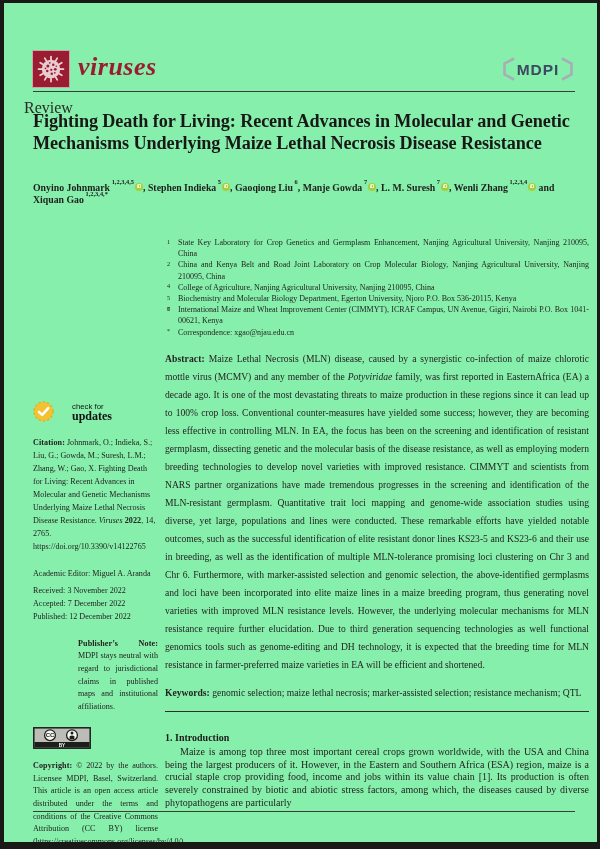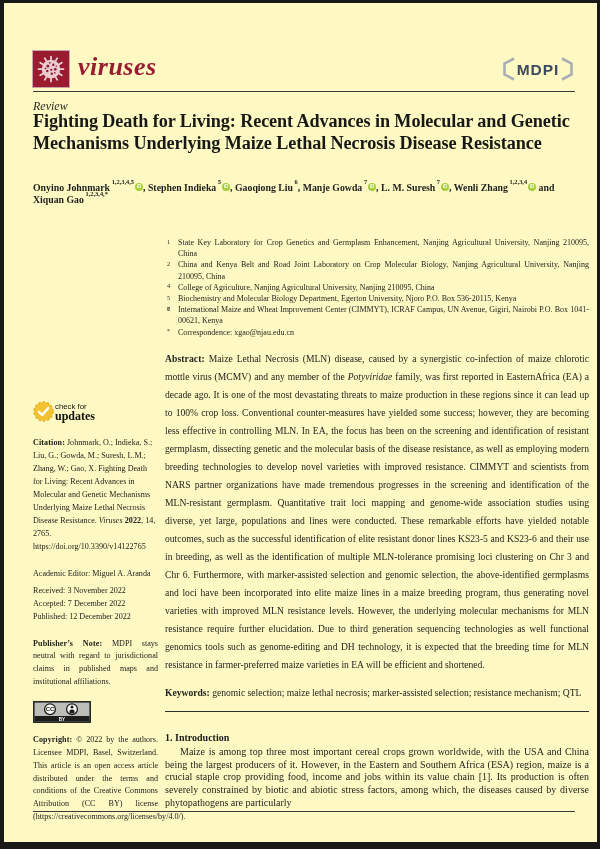--- a/index.html
+++ b/index.html
@@ -4,38 +4,38 @@
 <style>
   html,body{margin:0;padding:0;}
   body{
     width:600px;height:849px;position:relative;
     background:#191917;
     font-family:"Liberation Serif", serif;
     -webkit-font-smoothing:antialiased;
   }
   .page{
     position:absolute;left:4px;top:3px;right:3px;bottom:7px;
-    background:#fef9c3;color:#242420;overflow:hidden;
+    background:#86efac;color:#242420;overflow:hidden;
   }
   
   .masthead{position:absolute;left:29px;top:46px;width:542px;height:40px;}
   .logo-box{
     position:absolute;left:0;top:2px;width:36px;height:36px;
     background:#9a1c30;display:flex;align-items:center;justify-content:center;
     box-shadow:0 0 0 1px #c9a6aa;
   }
   .journal-name{
     position:absolute;left:45px;top:3px;
     font-style:italic;font-weight:bold;font-size:26px;color:#9a1c30;
     letter-spacing:0.5px;
   }
   .mdpi-logo{position:absolute;right:0;top:6px;}
   .rule-header{position:absolute;left:29px;top:88px;width:542px;border-top:1.6px solid #3c3c3a;}
   
-  .review-label{position:absolute;left:29px;top:96px;font-style:italic;font-size:12px;color:#2b2b27;}
+  .review-label{position:absolute;left:20px;top:96px;font-size:16px;color:#2b2b27;}
   .paper-title{
     position:absolute;left:29px;top:108px;width:552px;
     font-size:18.2px;font-weight:bold;line-height:21.6px;color:#181816;
     letter-spacing:-0.1px;
   }
   .author-line{
     position:absolute;left:29px;top:179px;width:552px;
     font-size:9.8px;font-weight:bold;line-height:11.8px;color:#1e1e1c;
   }
   .author-line sup{font-size:6.4px;position:relative;top:-3px;line-height:0;}
@@ -53,30 +53,30 @@
   .affil-list li{position:relative;padding-left:13px;}
   .affil-list .mk{position:absolute;left:2px;top:-1.5px;font-size:6.2px;}
   
   .abstract{margin-top:12px;font-size:9.6px;line-height:18px;text-align:justify;}
   .abstract b{letter-spacing:0.1px;}
   .keywords{margin-top:12px;font-size:9.6px;line-height:13.3px;text-align:justify;}
   .kw-rule{margin-top:12px;border-top:1.3px solid #2e2e2a;width:100%;}
   .intro-head{margin-top:20px;font-size:10px;font-weight:bold;color:#1b1b19;}
   .intro-par{margin-top:3px;font-size:10px;line-height:12.6px;text-align:justify;text-indent:15px;}
   
-  .check-badge{display:flex;align-items:center;gap:1px;cursor:pointer;}
+  .check-badge{display:flex;align-items:center;gap:18px;cursor:pointer;}
   .check-text{font-family:"Liberation Sans",sans-serif;color:#111;}
   .check-text .l1{font-size:7.8px;line-height:8px;}
   .check-text .l2{font-size:12px;font-weight:bold;line-height:10px;font-family:Liberation Serif, serif;}
   .cite-block{margin-top:14px;line-height:13px;}
   .cite-block b, .note-block b, .copy-block b{letter-spacing:0.1px;}
   .editor-block{margin-top:14px;line-height:13px;}
   .dates-block{margin-top:4px;}
   .dates-block div{line-height:13.2px;}
-  .note-block{margin-top:14px;line-height:12.7px;text-align:justify;}
+  .note-block{margin-top:14px;line-height:12.7px;text-align:justify;margin-left:45px;}
   .cc-badge{margin-top:13px;display:block;}
   .copy-block{margin-top:9px;line-height:12.7px;text-align:justify;}
   .link{color:inherit;text-decoration:none;}
   
   .rule-footer{position:absolute;left:29px;top:808px;width:542px;border-top:1.5px solid #3c3c3a;}
   .footer-row{
     position:absolute;left:29px;top:813px;width:542px;
     display:flex;justify-content:space-between;font-size:8.7px;color:#22221f;margin-top:39px;
   }
 </style>

